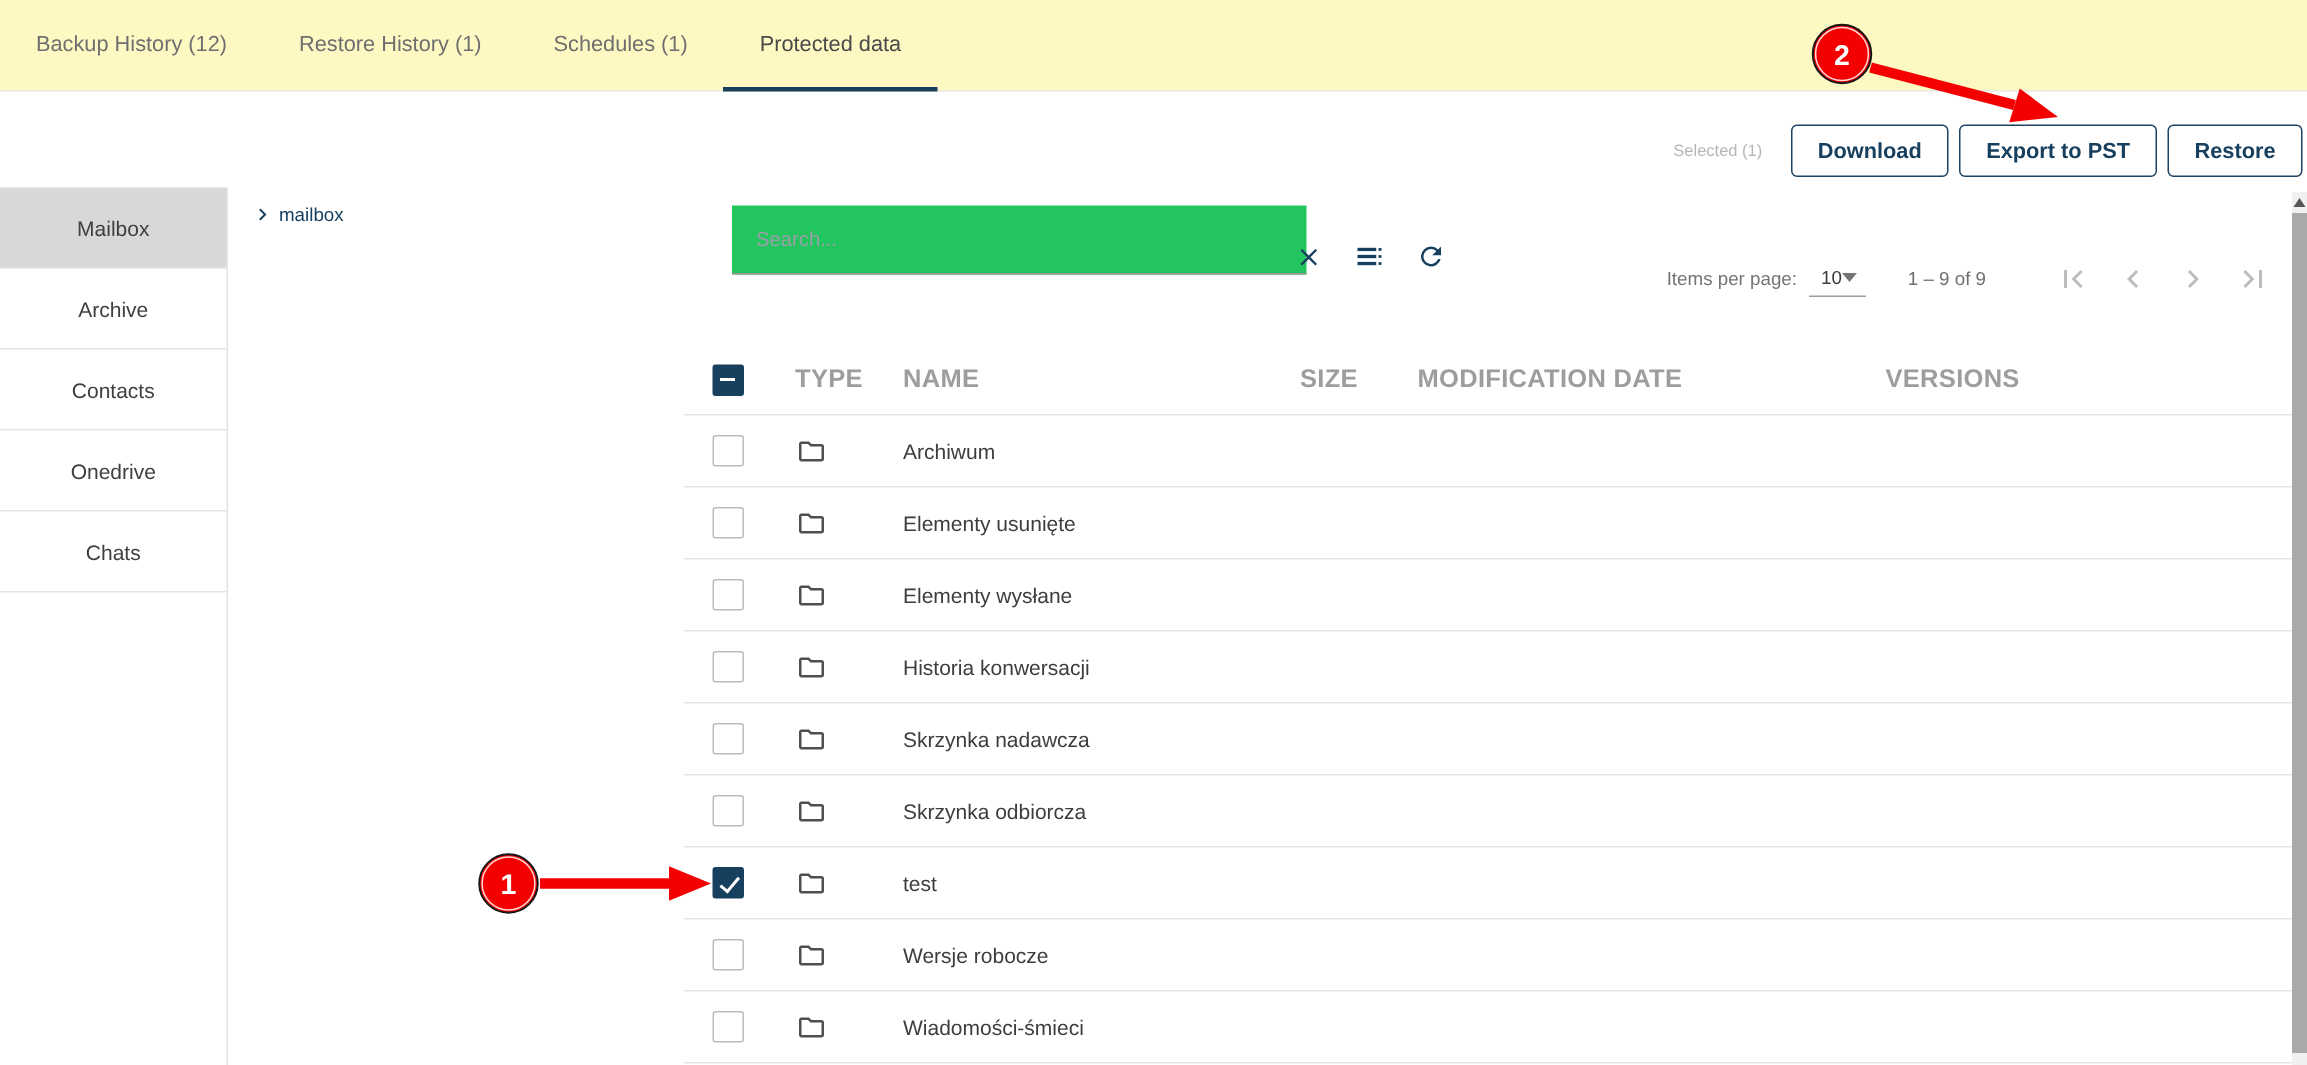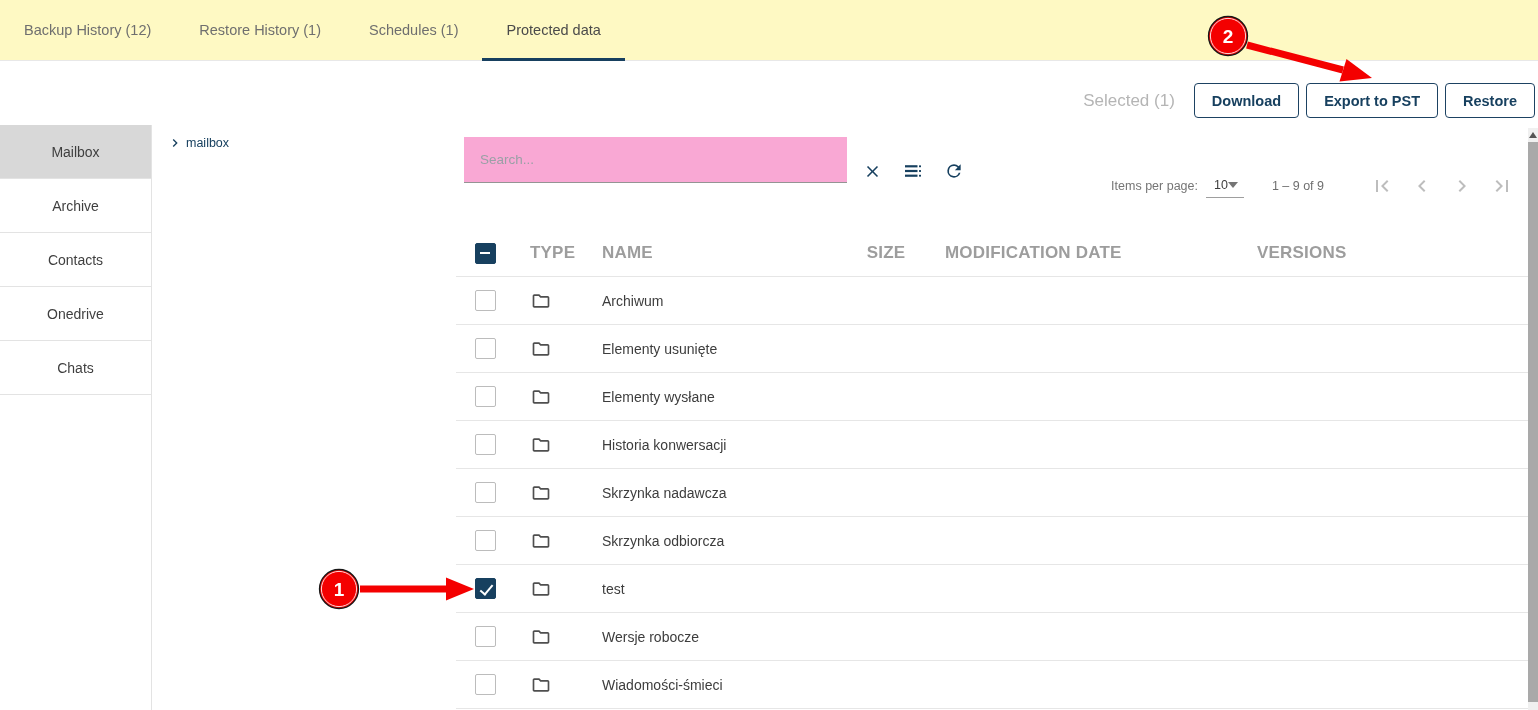--- a/index.html
+++ b/index.html
@@ -16,36 +16,36 @@
   }
   
   .tabbar{position:absolute;top:0;left:0;right:0;height:60px;background:#fef9c3;
     border-bottom:1px solid #e8e8e8;display:flex;align-items:stretch;}
   .tab{padding:0 24px;display:flex;align-items:center;font-size:14.5px;color:#6f6f6f;
     position:relative;cursor:pointer;white-space:nowrap;}
   .tab.active{color:#4a4a4a;}
   .tab.active::after{content:"";position:absolute;left:0;right:0;bottom:-1px;height:3px;background:var(--navy);}
   
   .toolbar{position:absolute;top:83px;right:3px;height:35px;display:flex;align-items:center;}
-  .selected-label{color:#b5b5b5;font-size:17px;margin-right:12px;}
+  .selected-label{color:#b5b5b5;font-size:11px;margin-right:12px;}
   .btn{height:35px;padding:0 17px;border:1px solid #1d4262;border-radius:4px;background:#fff;
     color:var(--navy);font-weight:bold;font-size:14.5px;margin-left:7px;display:flex;
     align-items:center;cursor:pointer;font-family:"Liberation Sans", sans-serif;}
   
   .sidebar{position:absolute;left:0;top:125px;width:152px;height:585px;
     border-right:1px solid #e3e3e3;background:#fff;box-sizing:border-box;}
   .side-item{height:54px;box-sizing:border-box;border-bottom:1px solid #e3e3e3;display:flex;
     align-items:center;justify-content:center;font-size:14px;color:#3f3f3f;cursor:pointer;}
   .side-item.selected{background:#d8d8d8;}
   
   .tree-node{position:absolute;left:167px;top:135px;display:flex;align-items:center;gap:3px;
     color:var(--navy);font-size:12.5px;cursor:pointer;}
   
-  .searchbox{position:absolute;left:464px;top:137px;width:383px;height:46px;box-sizing:border-box;
-    background:#f9a8d4;border:none;border-bottom:1px solid #949494;padding:0 16px;
+  .searchbox{position:absolute;left:488px;top:137px;width:383px;height:46px;box-sizing:border-box;
+    background:#22c55e;border:none;border-bottom:1px solid #949494;padding:0 16px;
     font-size:13.5px;color:#444;outline:none;font-family:"Liberation Sans", sans-serif;}
   .searchbox::placeholder{color:#9aa0a6;}
   .search-icons{position:absolute;left:860px;top:158px;display:flex;align-items:center;}
   .icon-btn{width:24px;height:26px;display:flex;align-items:center;justify-content:center;
     margin-right:17px;cursor:pointer;background:none;border:none;padding:0;}
   
   .pagination{position:absolute;top:167px;right:24px;height:38px;display:flex;align-items:center;
     color:#757575;font-size:12.5px;}
   .ipp-value{display:flex;align-items:center;border-bottom:1px solid #9e9e9e;
     padding:3px 6px 5px 8px;margin-left:8px;color:#3d3d3d;cursor:pointer;}

